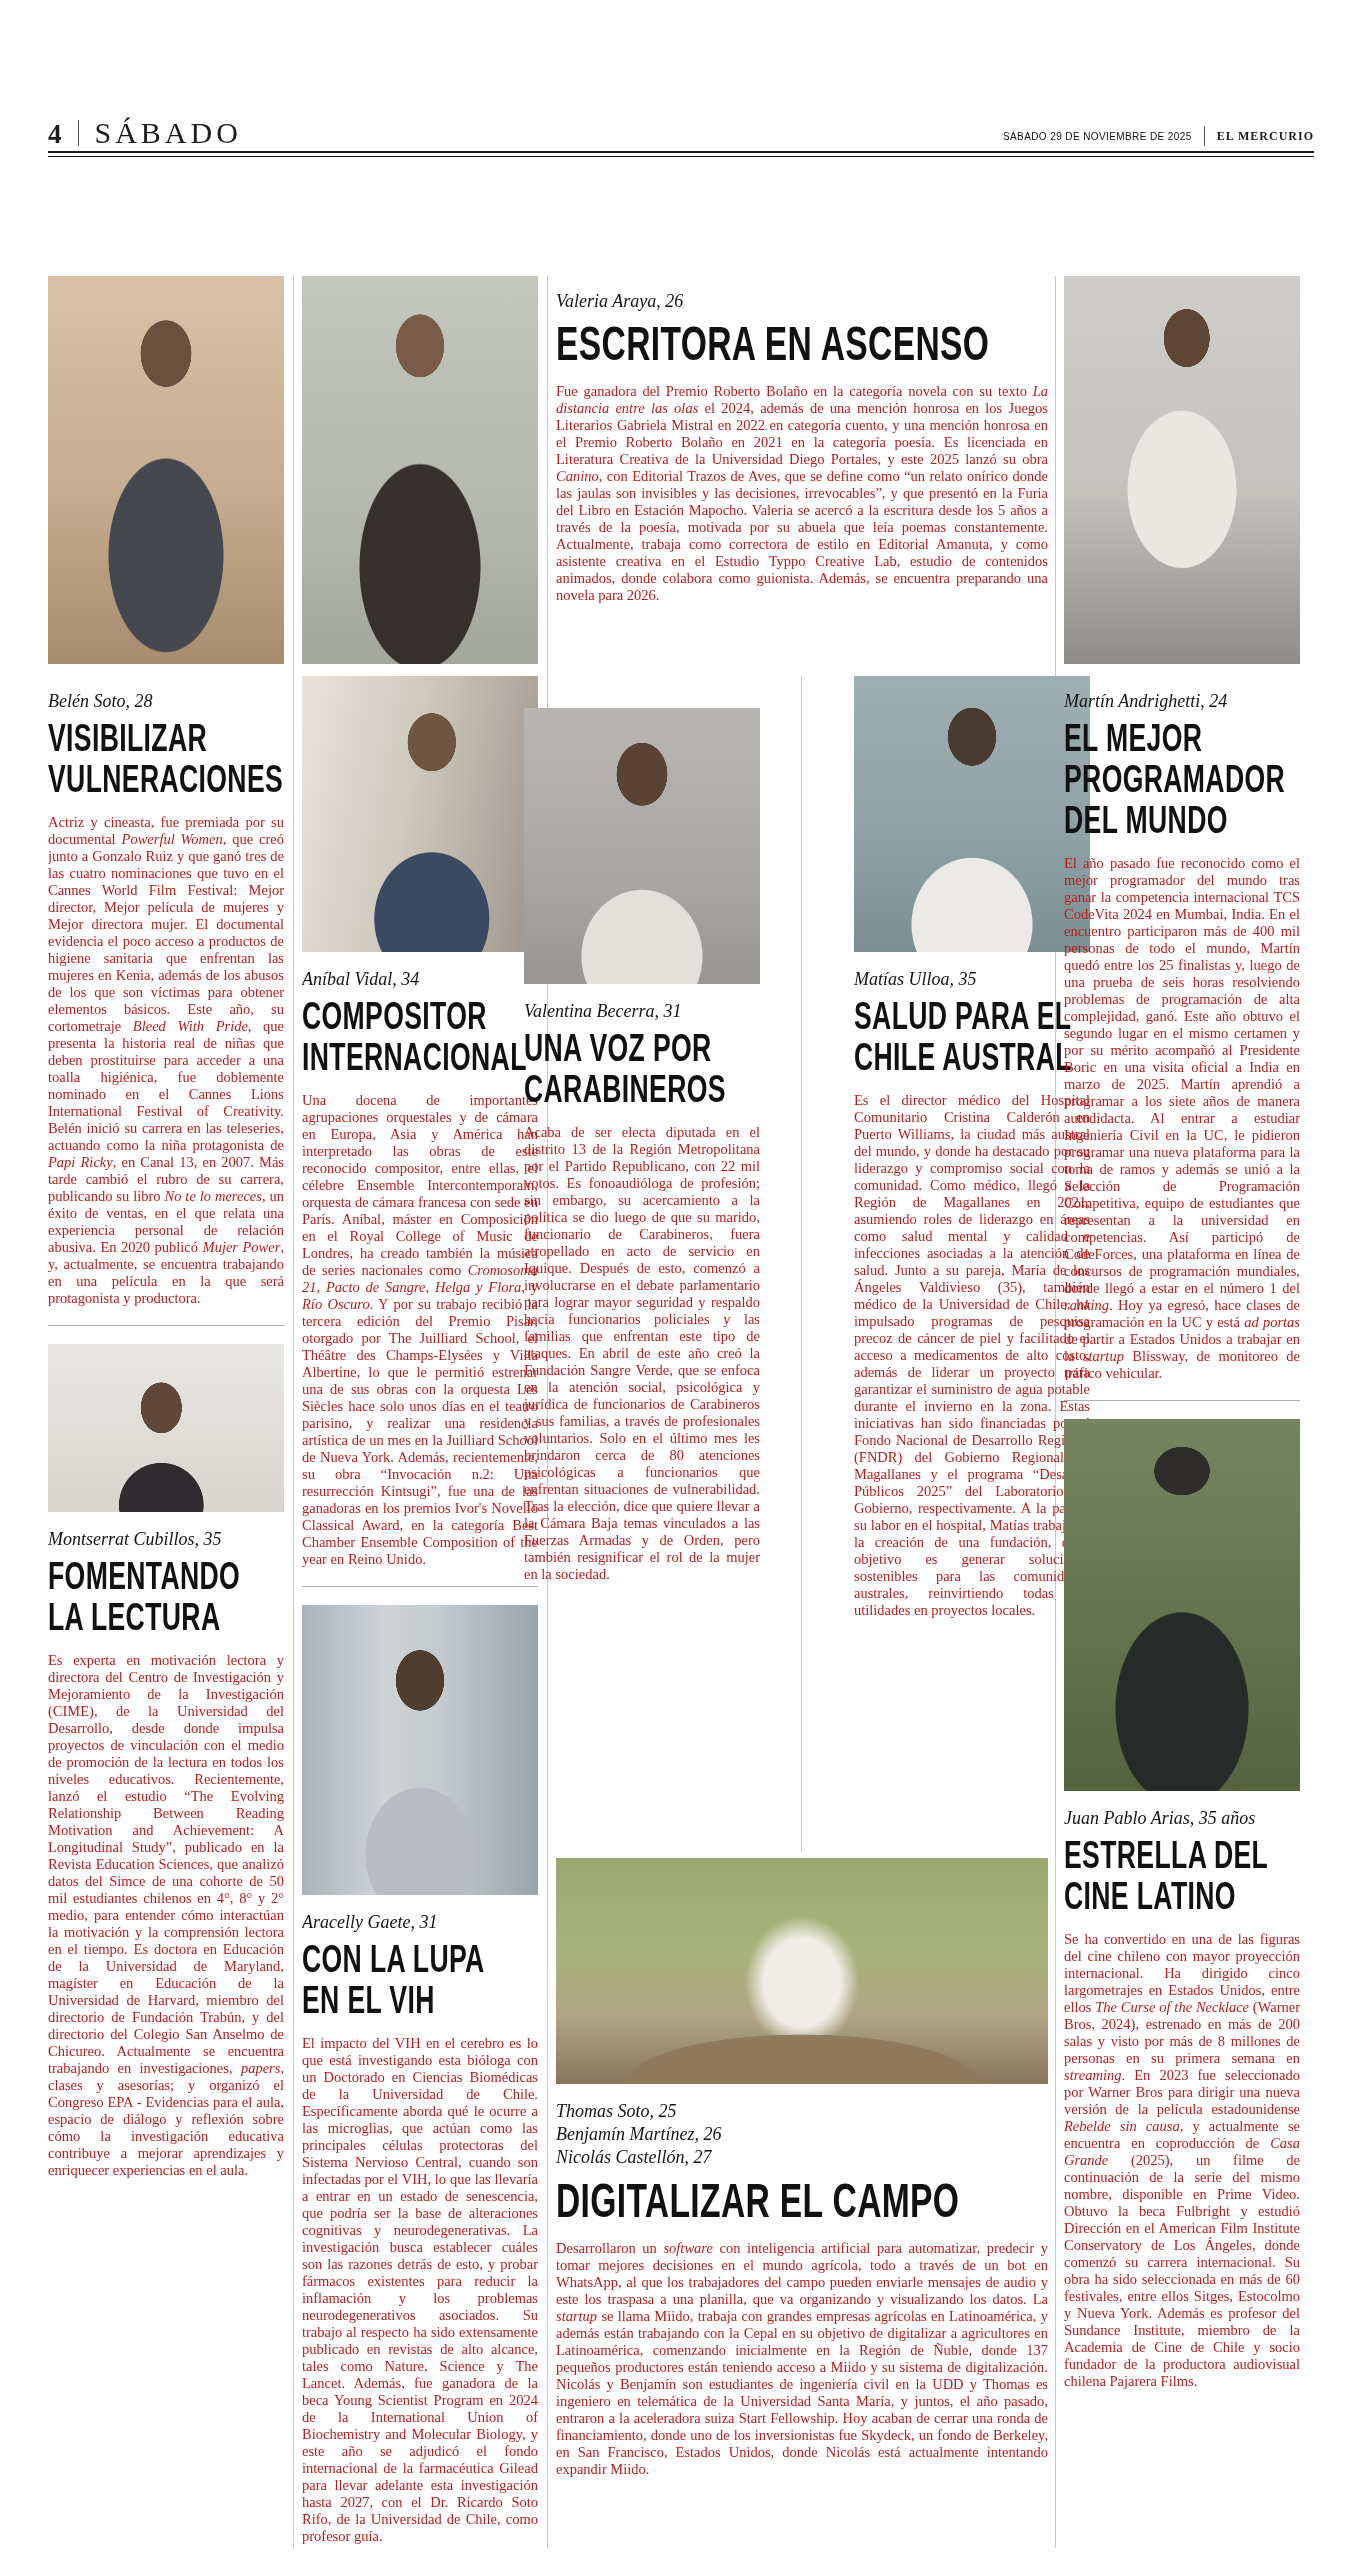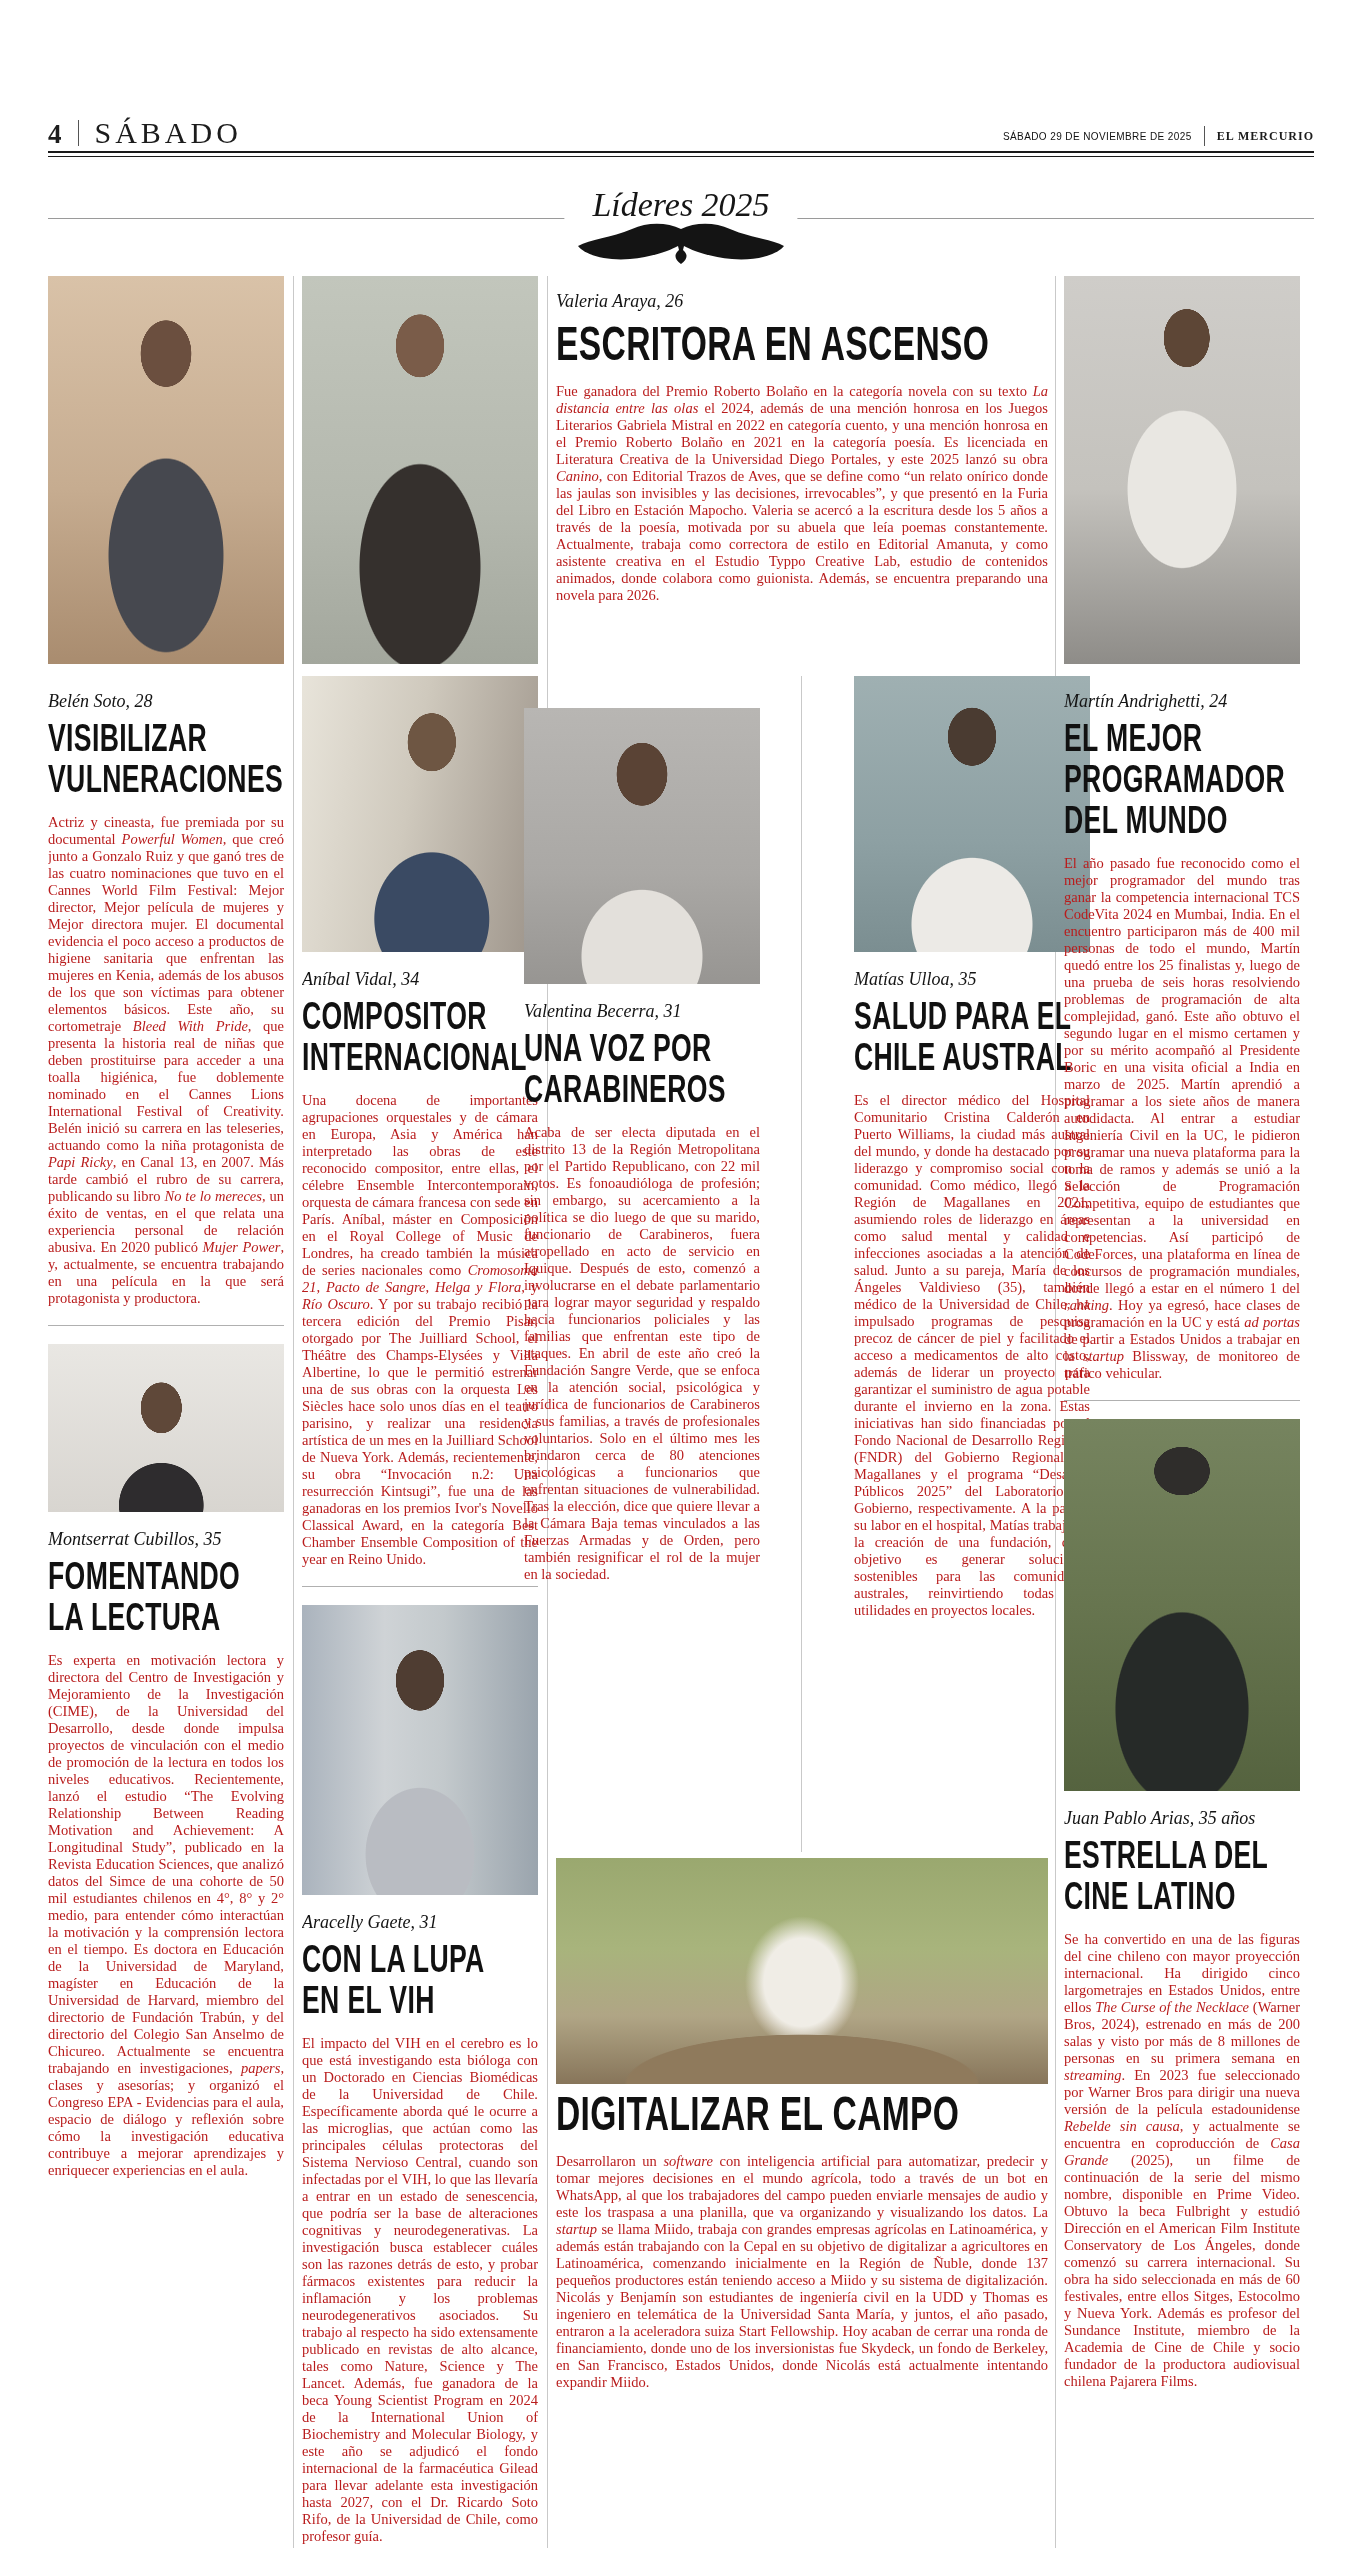--- a/index.html
+++ b/index.html
@@ -69,27 +69,20 @@
       <span class="section">SÁBADO</span>
     </div>
     <div class="hdr-right">
       <span class="dateline">SÁBADO 29 DE NOVIEMBRE DE 2025</span>
       <span class="vsep2"></span>
       <span class="masthead">EL MERCURIO</span>
     </div>
   </div>
   <div class="hdr-rule"></div>
 
-  <div class="banner">
-    <div class="banner-line"></div>
-    <span class="banner-title">Líderes 2025</span>
-    <svg class="mustache" width="220" height="44" viewBox="0 0 220 44">
-      <path fill="#141414" d="M110,8 C96,1 76,1 61,8 C40,17 19,18 7,25 C14,34 35,40 59,38 C81,36 98,30 107,25 L108,29 C103,33 103,38 110,43 C117,38 117,33 112,29 L113,25 C122,30 139,36 161,38 C185,40 206,34 213,25 C201,18 180,17 159,8 C144,1 124,1 110,8 Z"></path>
-    </svg>
-  </div>
 
   <div class="colrule cr1"></div>
   <div class="colrule cr2"></div>
   <div class="colrule cr3"></div>
   <div class="colrule cr4"></div>
 
   <div class="photo ph-top p1" style="background: radial-gradient(42px 55px at 50% 20%, rgb(107, 79, 63) 60%, rgba(107, 79, 63, 0) 61%), radial-gradient(95px 160px at 50% 72%, rgb(70, 72, 79) 60%, rgba(70, 72, 79, 0) 61%), linear-gradient(rgb(217, 194, 168) 0%, rgb(198, 172, 144) 55%, rgb(169, 140, 111) 100%);"></div>
   <div class="photo ph-top p2" style="background: radial-gradient(40px 52px at 50% 18%, rgb(122, 92, 73) 60%, rgba(122, 92, 73, 0) 61%), radial-gradient(100px 170px at 50% 75%, rgb(53, 48, 45) 60%, rgba(53, 48, 45, 0) 61%), linear-gradient(rgb(194, 198, 188) 0%, rgb(180, 184, 174) 60%, rgb(163, 167, 157) 100%);"></div>
   <div class="photo ph-top p5" style="background: radial-gradient(38px 48px at 52% 16%, rgb(93, 70, 54) 60%, rgba(93, 70, 54, 0) 61%), radial-gradient(90px 130px at 50% 55%, rgb(233, 231, 226) 60%, rgba(233, 231, 226, 0) 61%), linear-gradient(rgb(207, 205, 201) 0%, rgb(196, 194, 189) 55%, rgb(142, 140, 136) 100%);"></div>
 
@@ -151,17 +144,22 @@
     <hr class="divider">
     <div class="photo ph-jp" style="background: radial-gradient(46px 40px at 50% 14%, rgb(47, 45, 43) 60%, rgba(47, 45, 43, 0) 61%), radial-gradient(110px 160px at 50% 78%, rgb(38, 42, 40) 60%, rgba(38, 42, 40, 0) 61%), linear-gradient(rgb(118, 132, 95) 0%, rgb(103, 117, 79) 50%, rgb(85, 99, 63) 100%);"></div>
     <div class="byline">Juan Pablo Arias, 35 años</div>
     <h2 class="headline">ESTRELLA DEL
 CINE LATINO</h2>
     <p class="body">Se ha convertido en una de las figuras del cine chileno con mayor proyección internacional. Ha dirigido cinco largometrajes en Estados Unidos, entre ellos <i>The Curse of the Necklace</i> (Warner Bros, 2024), estrenado en más de 200 salas y visto por más de 8 millones de personas en su primera semana en <i>streaming</i>. En 2023 fue seleccionado por Warner Bros para dirigir una nueva versión de la película estadounidense <i>Rebelde sin causa</i>, y actualmente se encuentra en coproducción de <i>Casa Grande</i> (2025), un filme de continuación de la serie del mismo nombre, disponible en Prime Video. Obtuvo la beca Fulbright y estudió Dirección en el American Film Institute Conservatory de Los Ángeles, donde comenzó su carrera internacional. Su obra ha sido seleccionada en más de 60 festivales, entre ellos Sitges, Estocolmo y Nueva York. Además es profesor del Sundance Institute, miembro de la Academia de Cine de Chile y socio fundador de la productora audiovisual chilena Pajarera Films.</p>
   </div>
 
   <div class="mod-miido">
     <div class="photo ph-miido" style="background: radial-gradient(250px 70px at 50% 100%, rgb(143, 122, 92) 70%, rgba(143, 122, 92, 0) 71%), radial-gradient(95px 110px at 50% 55%, rgb(240, 237, 230) 40%, rgba(240, 237, 230, 0) 60%), linear-gradient(rgb(154, 168, 111) 0%, rgb(168, 180, 124) 40%, rgb(176, 165, 133) 70%, rgb(135, 117, 90) 100%);"></div>
+    <div class="bylines">
+      <span>Thomas Soto, 25</span>
+      <span>Benjamín Martínez, 26</span>
+      <span>Nicolás Castellón, 27</span>
+    </div>
     <h2 class="headline xl">DIGITALIZAR EL CAMPO</h2>
     <p class="body">Desarrollaron un <i>software</i> con inteligencia artificial para automatizar, predecir y tomar mejores decisiones en el mundo agrícola, todo a través de un bot en WhatsApp, al que los trabajadores del campo pueden enviarle mensajes de audio y este los traspasa a una planilla, que va organizando y visualizando los datos. La <i>startup</i> se llama Miido, trabaja con grandes empresas agrícolas en Latinoamérica, y además están trabajando con la Cepal en su objetivo de digitalizar a agricultores en Latinoamérica, comenzando inicialmente en la Región de Ñuble, donde 137 pequeños productores están teniendo acceso a Miido y su sistema de digitalización. Nicolás y Benjamín son estudiantes de ingeniería civil en la UDD y Thomas es ingeniero en telemática de la Universidad Santa María, y juntos, el año pasado, entraron a la aceleradora suiza Start Fellowship. Hoy acaban de cerrar una ronda de financiamiento, donde uno de los inversionistas fue Skydeck, un fondo de Berkeley, en San Francisco, Estados Unidos, donde Nicolás está actualmente intentando expandir Miido.</p>
   </div>
 
 </div>
 
 </body></html>

